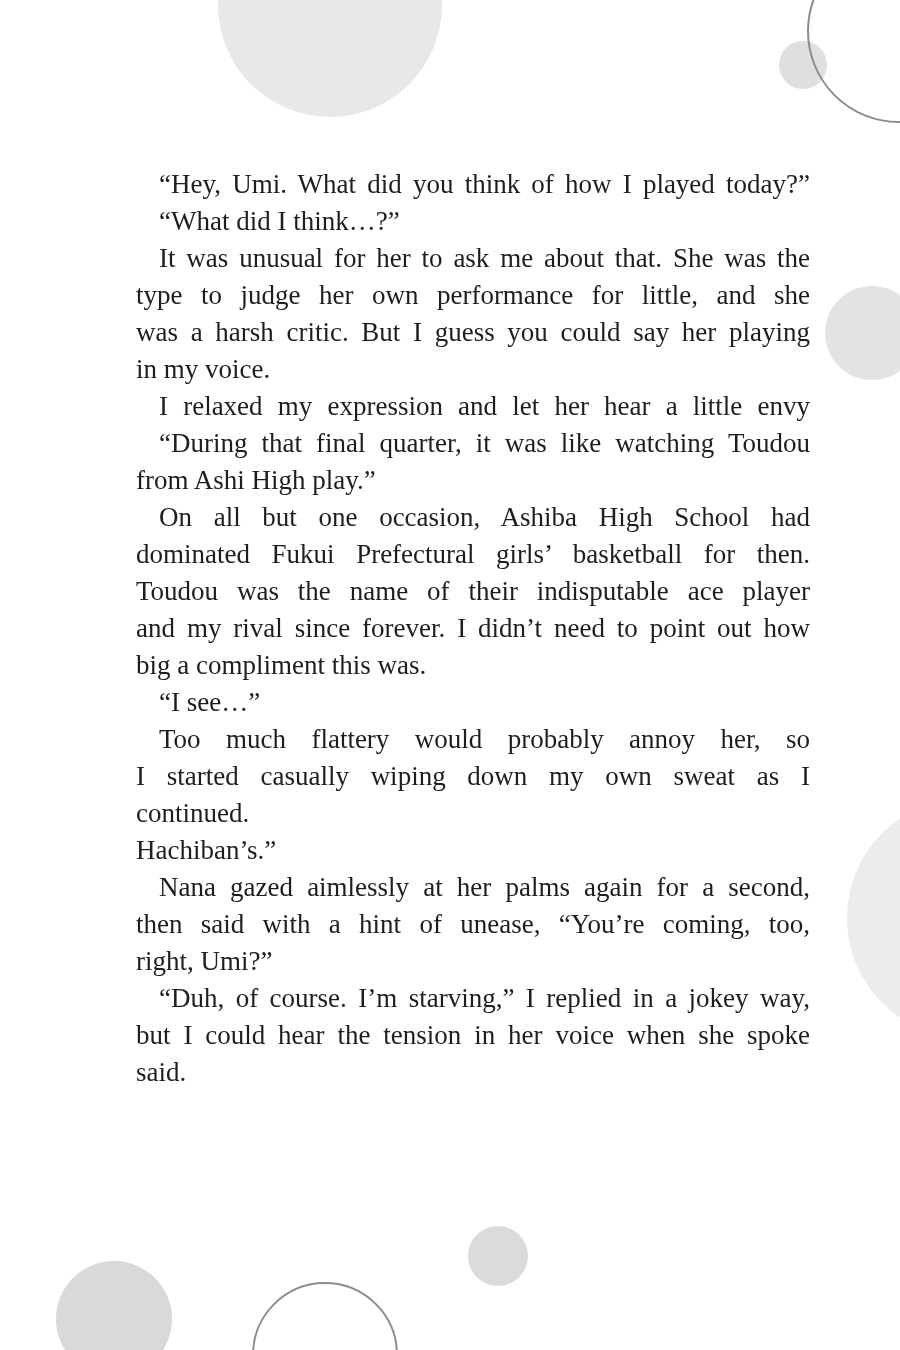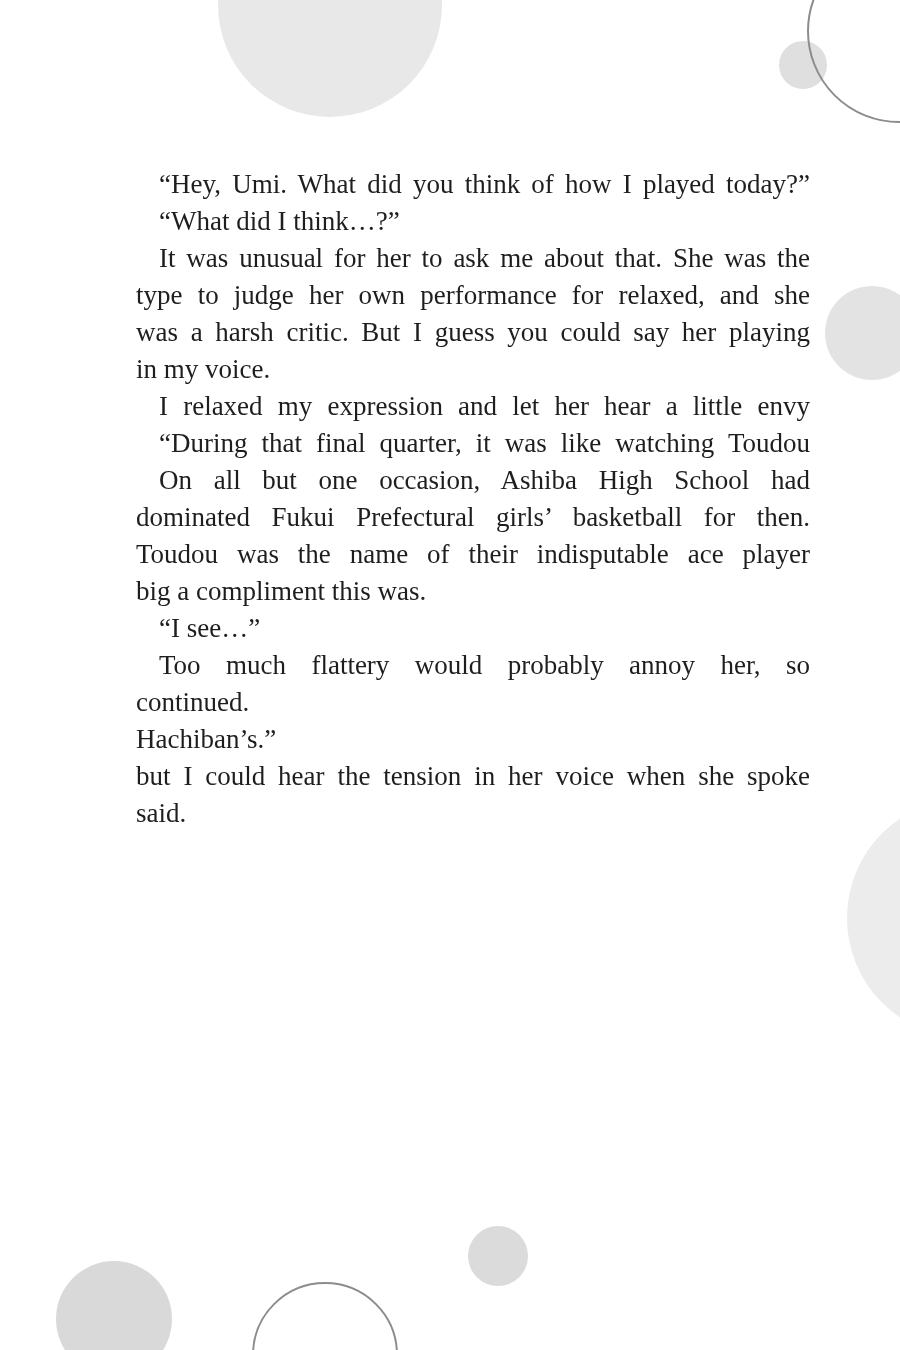--- a/index.html
+++ b/index.html
@@ -68,54 +68,63 @@
     <div class="para">
       <div class="ln ind">“Hey, Umi. What did you think of how I played today?”</div>
     </div>
 
     <div class="para">
       <div class="ln ind last">“What did I think…?”</div>
     </div>
 
     <div class="para">
       <div class="ln ind">It was unusual for her to ask me about that. She was the</div>
-      <div class="ln">type to judge her own performance for relaxed, and she</div>
+      <div class="ln">type to judge her own performance for little, and she</div>
       <div class="ln">was a harsh critic. But I guess you could say her playing</div>
     </div>
 
     <div class="para">
       <div class="ln last">in my voice.</div>
       <div class="ln ind">I relaxed my expression and let her hear a little envy</div>
     </div>
 
     <div class="para">
       <div class="ln ind">“During that final quarter, it was like watching Toudou</div>
+      <div class="ln last">from Ashi High play.”</div>
     </div>
 
     <div class="para">
       <div class="ln ind">On all but one occasion, Ashiba High School had</div>
       <div class="ln">dominated Fukui Prefectural girls’ basketball for then.</div>
       <div class="ln">Toudou was the name of their indisputable ace player</div>
+      <div class="ln">and my rival since forever. I didn’t need to point out how</div>
       <div class="ln last">big a compliment this was.</div>
     </div>
 
     <div class="para">
       <div class="ln ind last">“I see…”</div>
     </div>
 
     <div class="para">
       <div class="ln ind">Too much flattery would probably annoy her, so</div>
+      <div class="ln">I started casually wiping down my own sweat as I</div>
       <div class="ln last">continued.</div>
     </div>
 
     <div class="para">
       <div class="ln last">Hachiban’s.”</div>
     </div>
 
+    <div class="para">
+      <div class="ln ind">Nana gazed aimlessly at her palms again for a second,</div>
+      <div class="ln">then said with a hint of unease, “You’re coming, too,</div>
+      <div class="ln last">right, Umi?”</div>
+    </div>
 
     <div class="para">
+      <div class="ln ind">“Duh, of course. I’m starving,” I replied in a jokey way,</div>
       <div class="ln">but I could hear the tension in her voice when she spoke</div>
       <div class="ln last">said.</div>
     </div>
 
 
   </div>
 </div>
 
 </body></html>

